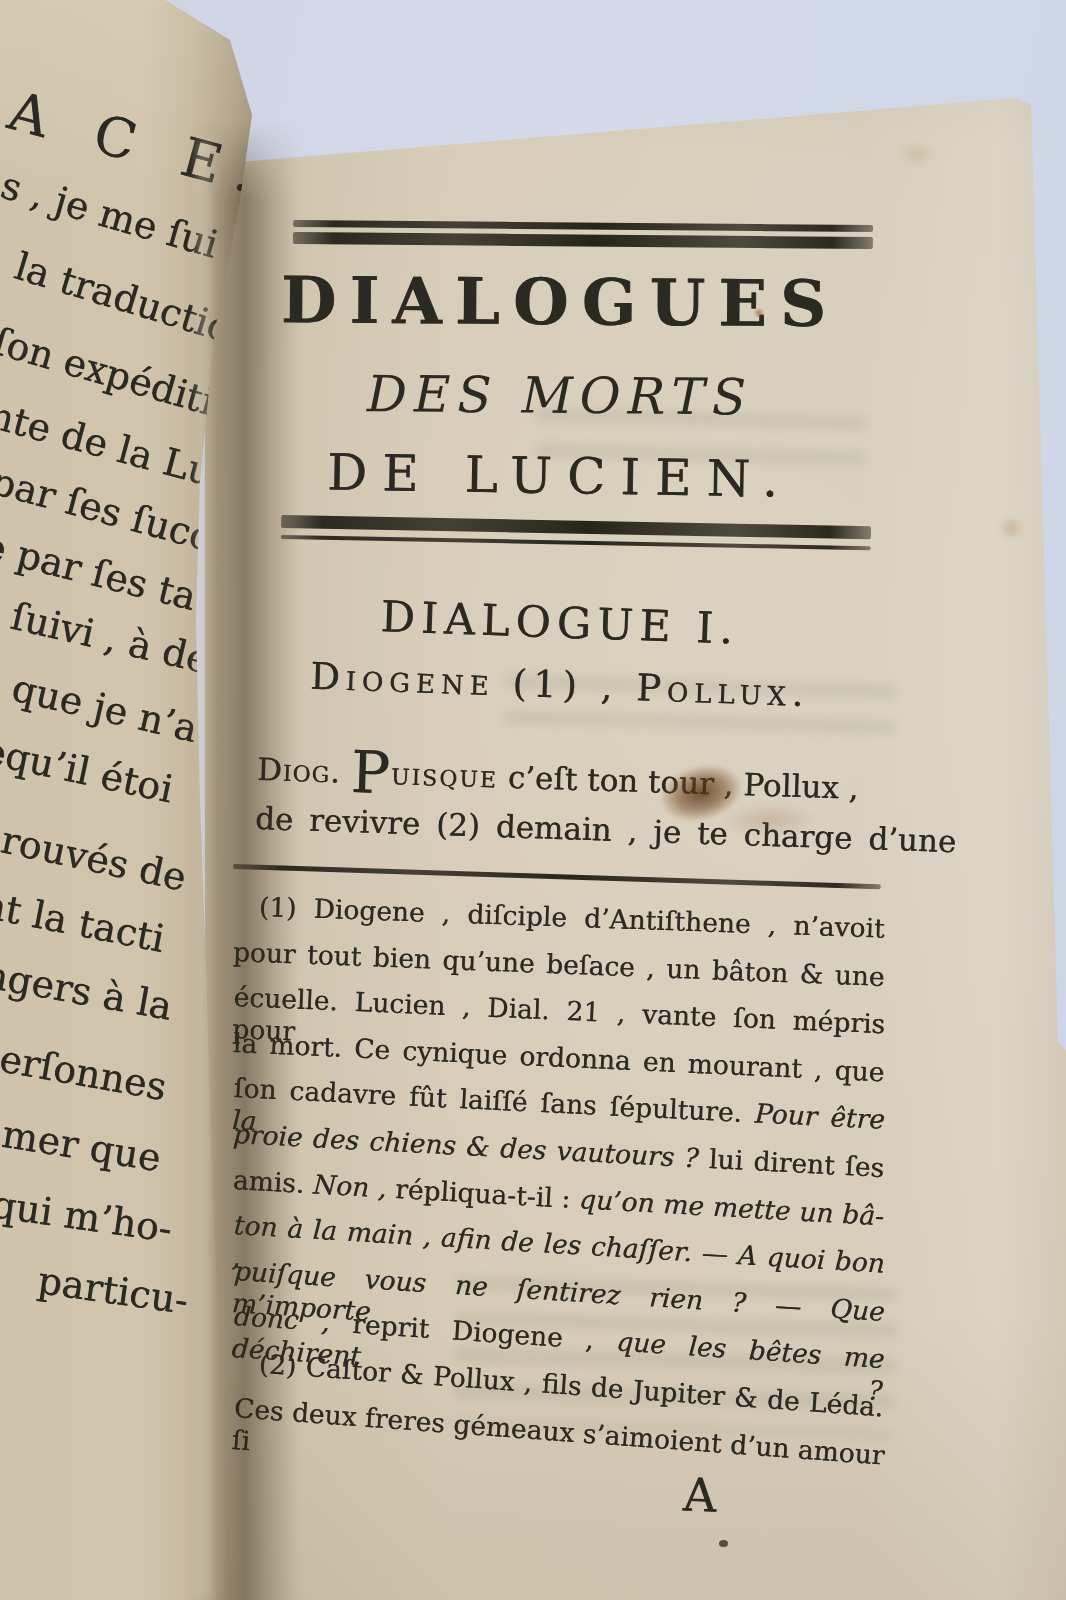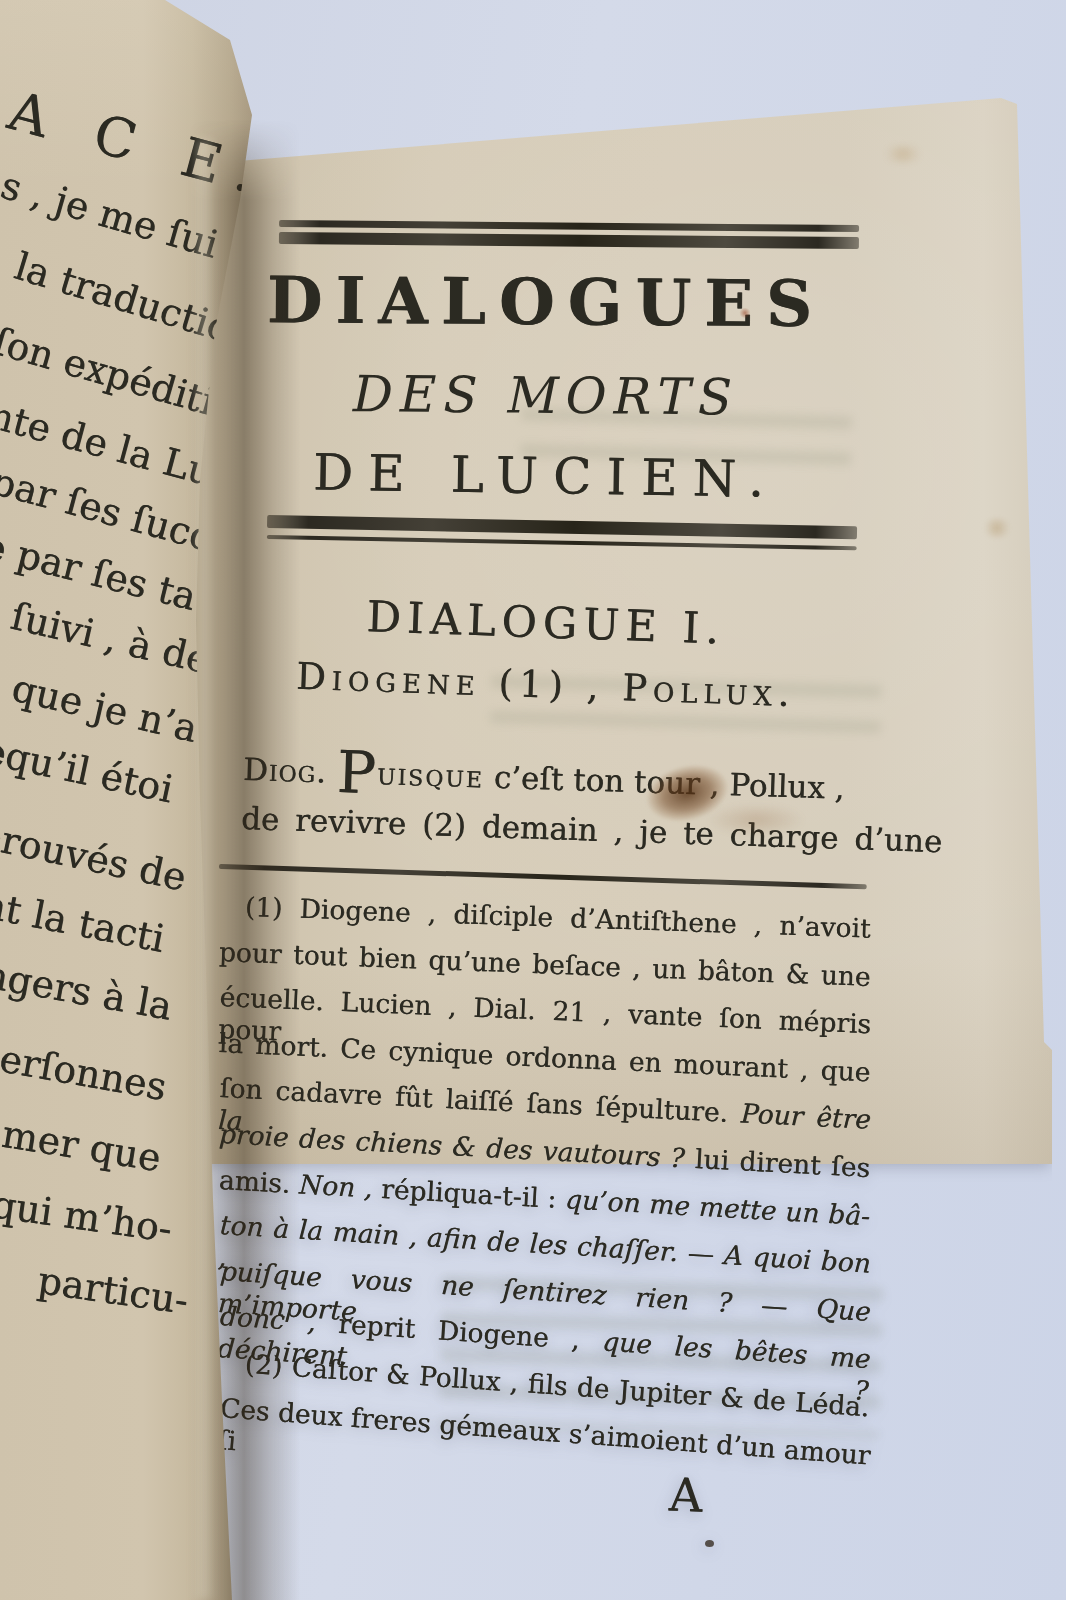--- a/index.html
+++ b/index.html
@@ -3,21 +3,21 @@
 <meta charset="utf-8">
 <style>
   html,body{margin:0;padding:0;background:#ccd3e3;}
   .scene{
     position:relative;width:1066px;height:1600px;overflow:hidden;
     font-family:"DejaVu Serif","Liberation Serif",serif;color:#2b2a22;
     background:linear-gradient(100deg,#cdd3e3 0%,#d4dae9 45%,#ccd4e7 100%);
   }
   
   .right-page{
-    position:absolute;left:191px;top:0;width:861px;height:1164px;
+    position:absolute;left:205px;top:0;width:861px;height:1600px;
     clip-path:polygon(0px 200px,35px 162px,810px 98px,826px 104px,853px 1042px,861px 1050px,861px 1600px,0px 1600px);
     background:
       radial-gradient(120% 80% at 68% 40%, rgba(255,255,255,0.10), rgba(0,0,0,0) 60%),
       linear-gradient(180deg, rgba(150,125,85,0.13) 0%, rgba(0,0,0,0) 9%, rgba(0,0,0,0) 82%, rgba(130,108,75,0.12) 100%),
       linear-gradient(90deg,#b0a287 0%,#c3b69c 4%,#d0c5af 10%,#d6ccb8 28%,#d7cdba 55%,#d6cdbb 76%,#dbd3c3 92%,#d2c9b7 100%);
     filter:drop-shadow(-2px 3px 7px rgba(70,72,95,0.28));
   }
   .rule{position:absolute;transform-origin:left center;}
   .rule .bar{border-radius:2px;background:linear-gradient(90deg,rgba(43,40,32,.55) 0%,#2c2921 7%,rgba(43,40,32,.85) 28%,#272419 52%,rgba(43,40,32,.8) 77%,#2c2921 93%,rgba(43,40,32,.5) 100%);}
   .head-rule{left:88px;top:220px;width:580px;transform:rotate(0.5deg);}

